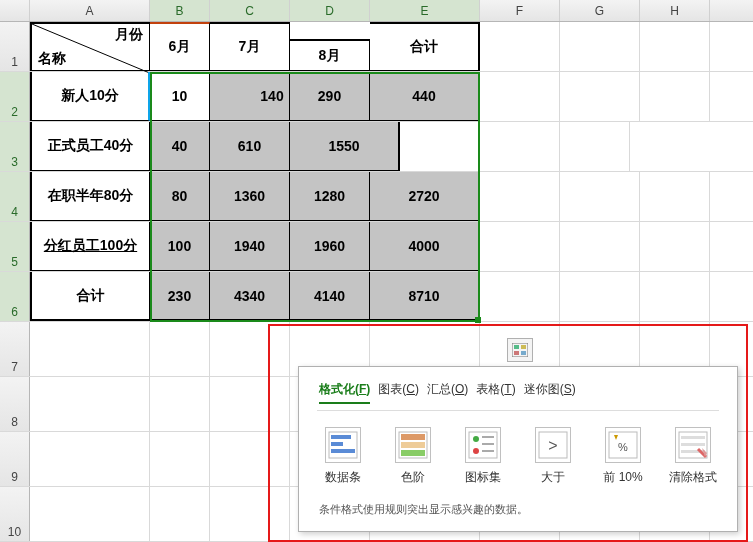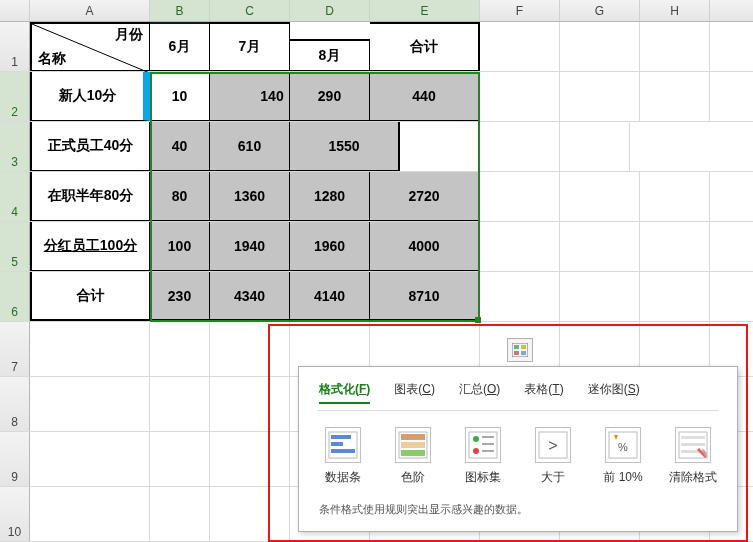--- a/index.html
+++ b/index.html
@@ -42,21 +42,21 @@
 .sel-handle { position: absolute; width: 6px; height: 6px; background: #1a8a1a; right: -3px; bottom: -3px; }
 
 
 .callout { position: absolute; border: 2px solid #e51919; }
 
 
 .qa-btn { position: absolute; width: 26px; height: 24px; background: #f4f4f4; border: 1px solid #b0b0b0; display: flex; align-items: center; justify-content: center; font-size: 14px; color: #555; }
 
 
 .popup { position: absolute; background: #fff; border: 1px solid #b0b0b0; box-shadow: 2px 2px 6px rgba(0,0,0,0.2); padding: 12px 18px 14px 18px; width: 440px; }
-.tabs { display: flex; gap: 24px; padding: 2px 2px 6px 2px; font-size: 12px; color: #333; }
+.tabs { display: flex; gap: 8px; padding: 2px 2px 6px 2px; font-size: 12px; color: #333; }
 .tab { cursor: pointer; }
 .tab u { text-decoration: underline; }
 .tab.active { color: #1a7d1a; border-bottom: 2px solid #1a7d1a; padding-bottom: 4px; font-weight: bold; }
 .divider { border: none; border-top: 1px solid #ddd; margin: 0 0 12px 0; }
 .opts { display: flex; gap: 22px; padding: 4px 2px 10px 2px; }
 .opt { display: flex; flex-direction: column; align-items: center; gap: 6px; font-size: 12px; color: #333; cursor: pointer; width: 54px; }
 .opt .ico { width: 36px; height: 36px; border: 1px solid #c0c0c0; background: #fff; display: flex; align-items: center; justify-content: center; }
 .desc { font-size: 11px; color: #555; padding: 6px 2px 0 2px; }
 
 
@@ -81,33 +81,33 @@
 
   <div class="row">
     <div class="rh">1</div>
     <div class="cell wA diag-cell" style="border-top:2px solid #000;border-left:2px solid #000;border-bottom:1px solid #000;border-right:1px solid #000;">
       <svg width="120" height="50">
           <line x1="0" y1="0" x2="120" y2="50" stroke="#000" stroke-width="1"></line>
         </svg>
       <span class="diag-top">月份</span>
       <span class="diag-bot">名称</span>
     </div>
-    <div class="cell wB" style="border-top:2px solid #0f172a;border-bottom:1px solid #000;border-right:1px solid #000;">6月</div>
+    <div class="cell wB" style="border-top:2px solid #c2410c;border-bottom:1px solid #000;border-right:1px solid #000;">6月</div>
     <div class="cell wC" style="border-top:2px solid #000;border-bottom:1px solid #000;border-right:1px solid #000;">7月</div>
     <div class="cell wD" style="border-top:2px solid #000;border-bottom:1px solid #000;border-right:1px solid #000;margin-top:17px;">8月</div>
     <div class="cell wE" style="border-top:2px solid #000;border-bottom:1px solid #000;border-right:2px solid #000;">合计</div>
     <div class="cell wF empty"></div>
     <div class="cell wG empty"></div>
     <div class="cell wH empty"></div>
   </div>
 
   <div id="body-rows">
       <div class="row">
         <div class="rh sel">2</div>
-        <div class="cell wA" style="border-left:2px solid #000;border-bottom:1px solid #000;border-right:7px solid #0ea5e9;">新人10分</div>
+        <div class="cell wA" style="border-left:2px solid #000;border-bottom:1px solid #000;border-right:2px solid #0ea5e9;">新人10分</div>
         <div class="cell wB " style="border-bottom:1px solid #000;border-right:1px solid #000;background:#fff;">10</div>
         <div class="cell wC shade" style="border-bottom:1px solid #000;border-right:1px solid #000;padding-left:45px;">140</div>
         <div class="cell wD shade" style="border-bottom:1px solid #000;border-right:1px solid #000;">290</div>
         <div class="cell wE shade" style="border-bottom:1px solid #000;border-right:2px solid #000;">440</div>
         <div class="cell wF empty"></div>
         <div class="cell wG empty"></div>
         <div class="cell wH empty"></div>
       </div>
       <div class="row">
         <div class="rh sel">3</div>

